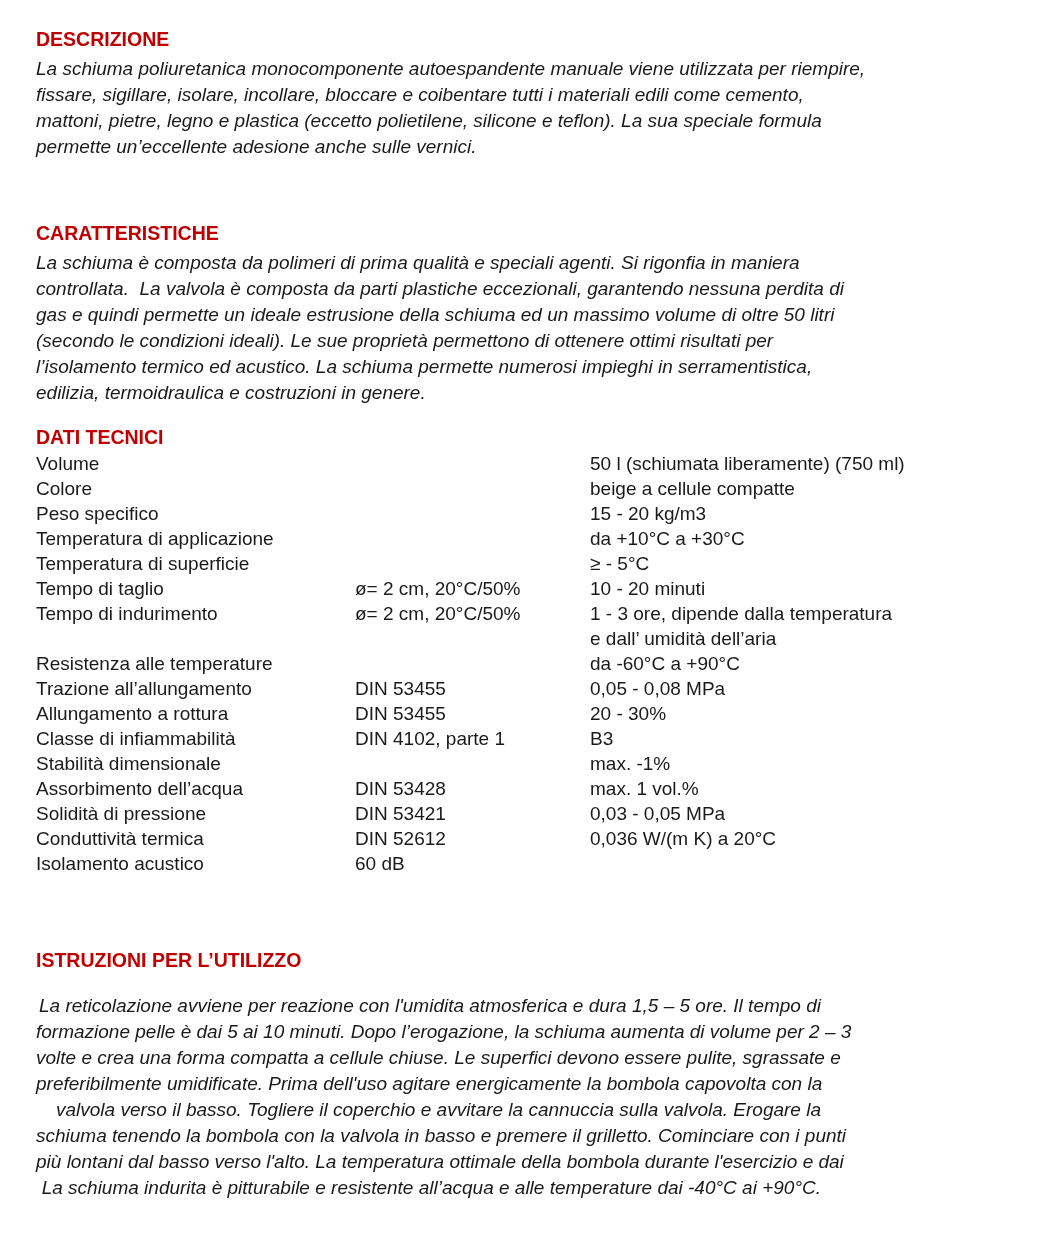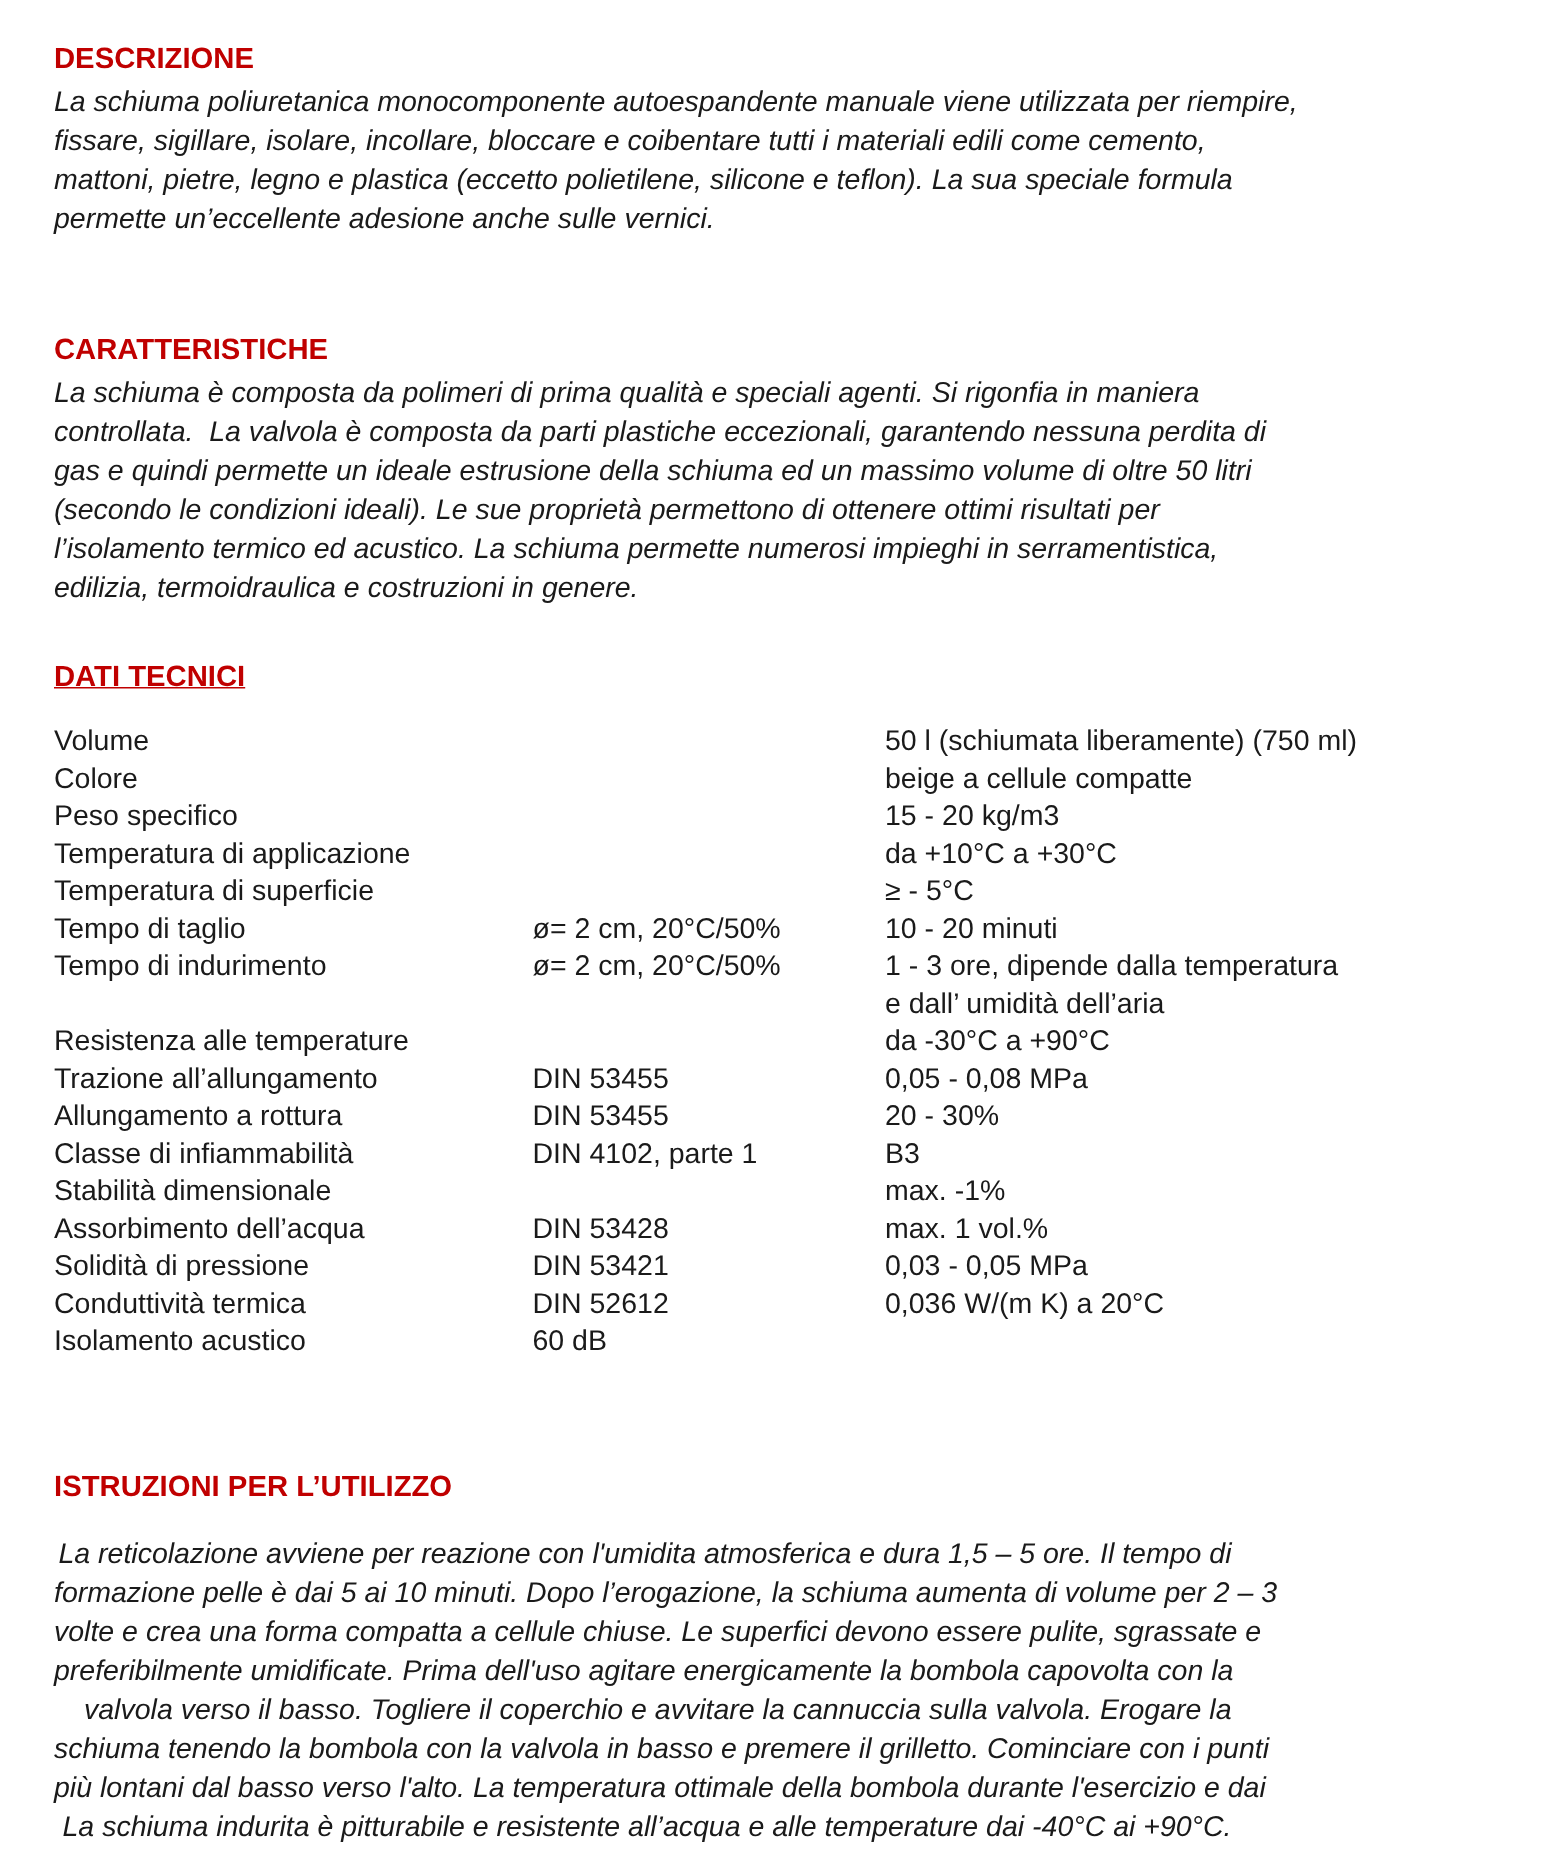--- a/index.html
+++ b/index.html
@@ -30,23 +30,23 @@
   }
   .para {
     margin-top: 4px;
   }
   .para .line {
     line-height: 26px;
     white-space: pre;
     font-style: italic;
   }
   .heading-caratteristiche { margin-top: 60px; }
-  .heading-dati            { margin-top: 32px; text-decoration: underline; }
+  .heading-dati            { margin-top: 18px; }
   .heading-istruzioni      { margin-top: 71px; }
-  .tech-table { margin-top: 18px; }
+  .tech-table { margin-top: 1px; }
   .t-row {
     display: grid;
     grid-template-columns: 319px 235px 1fr;
     line-height: 25px;
   }
   .t-cell { white-space: pre; }
   .istruzioni-para { margin-top: 20px; text-align: right; }
 </style>
 </head>
 <body>
@@ -114,21 +114,21 @@
           <span class="t-cell">1 - 3 ore, dipende dalla temperatura</span>
         </div>
         <div class="t-row">
           <span class="t-cell"></span>
           <span class="t-cell"></span>
           <span class="t-cell">e dall’ umidità dell’aria</span>
         </div>
         <div class="t-row">
           <span class="t-cell">Resistenza alle temperature</span>
           <span class="t-cell"></span>
-          <span class="t-cell">da -30°C a +90°C</span>
+          <span class="t-cell">da -60°C a +90°C</span>
         </div>
         <div class="t-row">
           <span class="t-cell">Trazione all’allungamento</span>
           <span class="t-cell">DIN 53455</span>
           <span class="t-cell">0,05 - 0,08 MPa</span>
         </div>
         <div class="t-row">
           <span class="t-cell">Allungamento a rottura</span>
           <span class="t-cell">DIN 53455</span>
           <span class="t-cell">20 - 30%</span>

